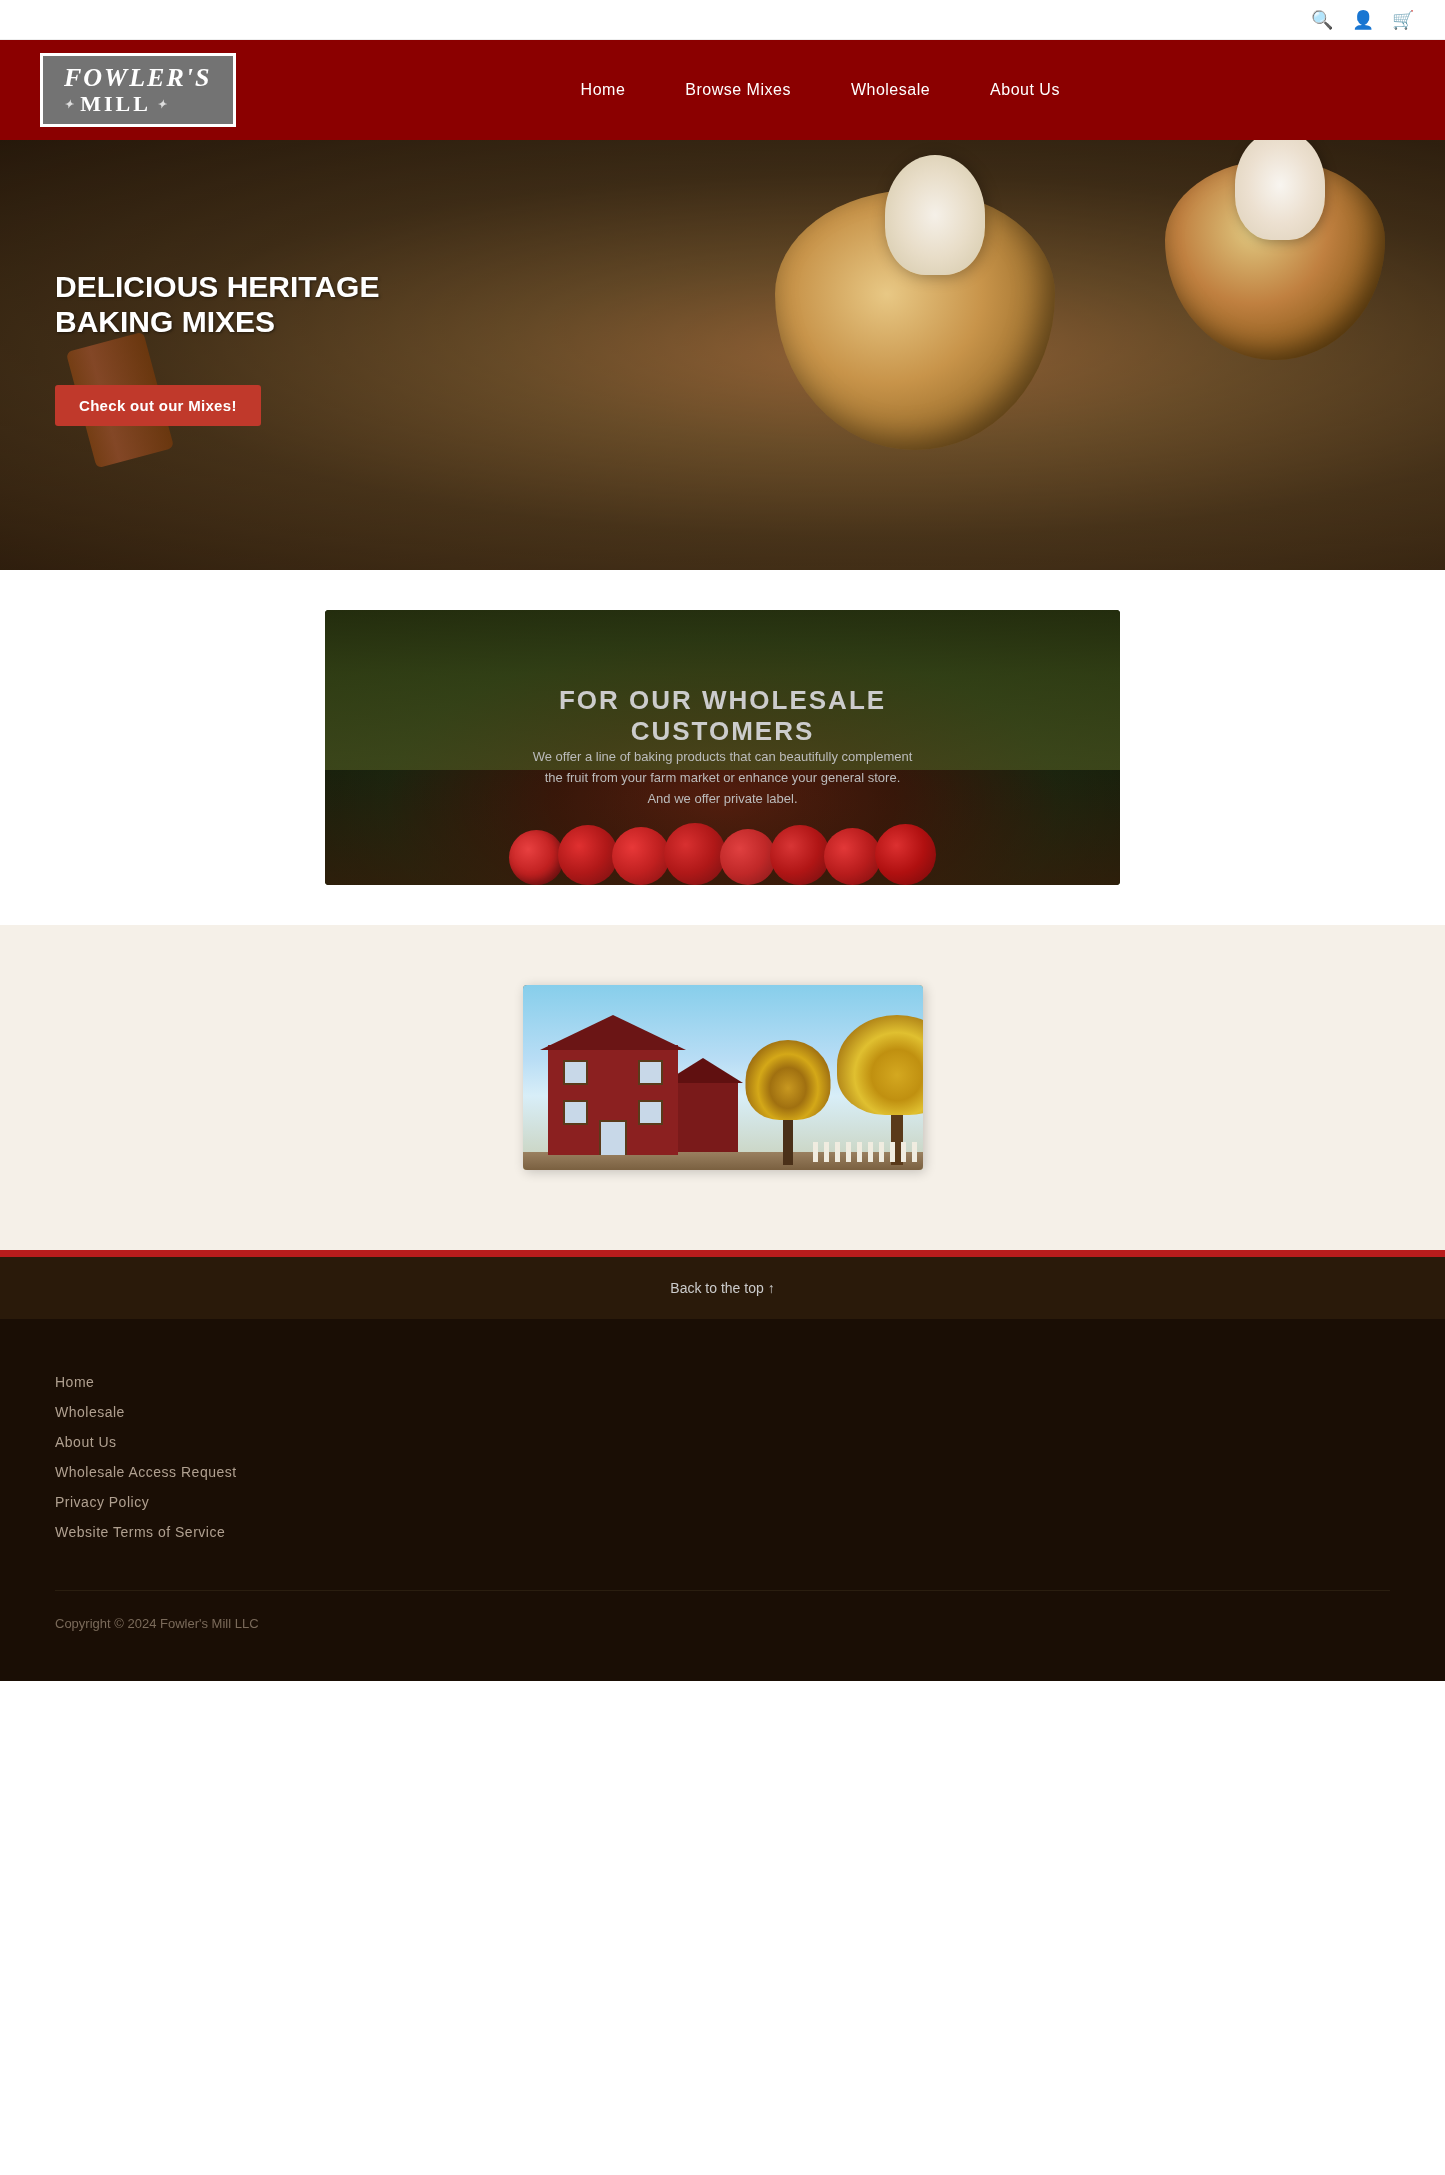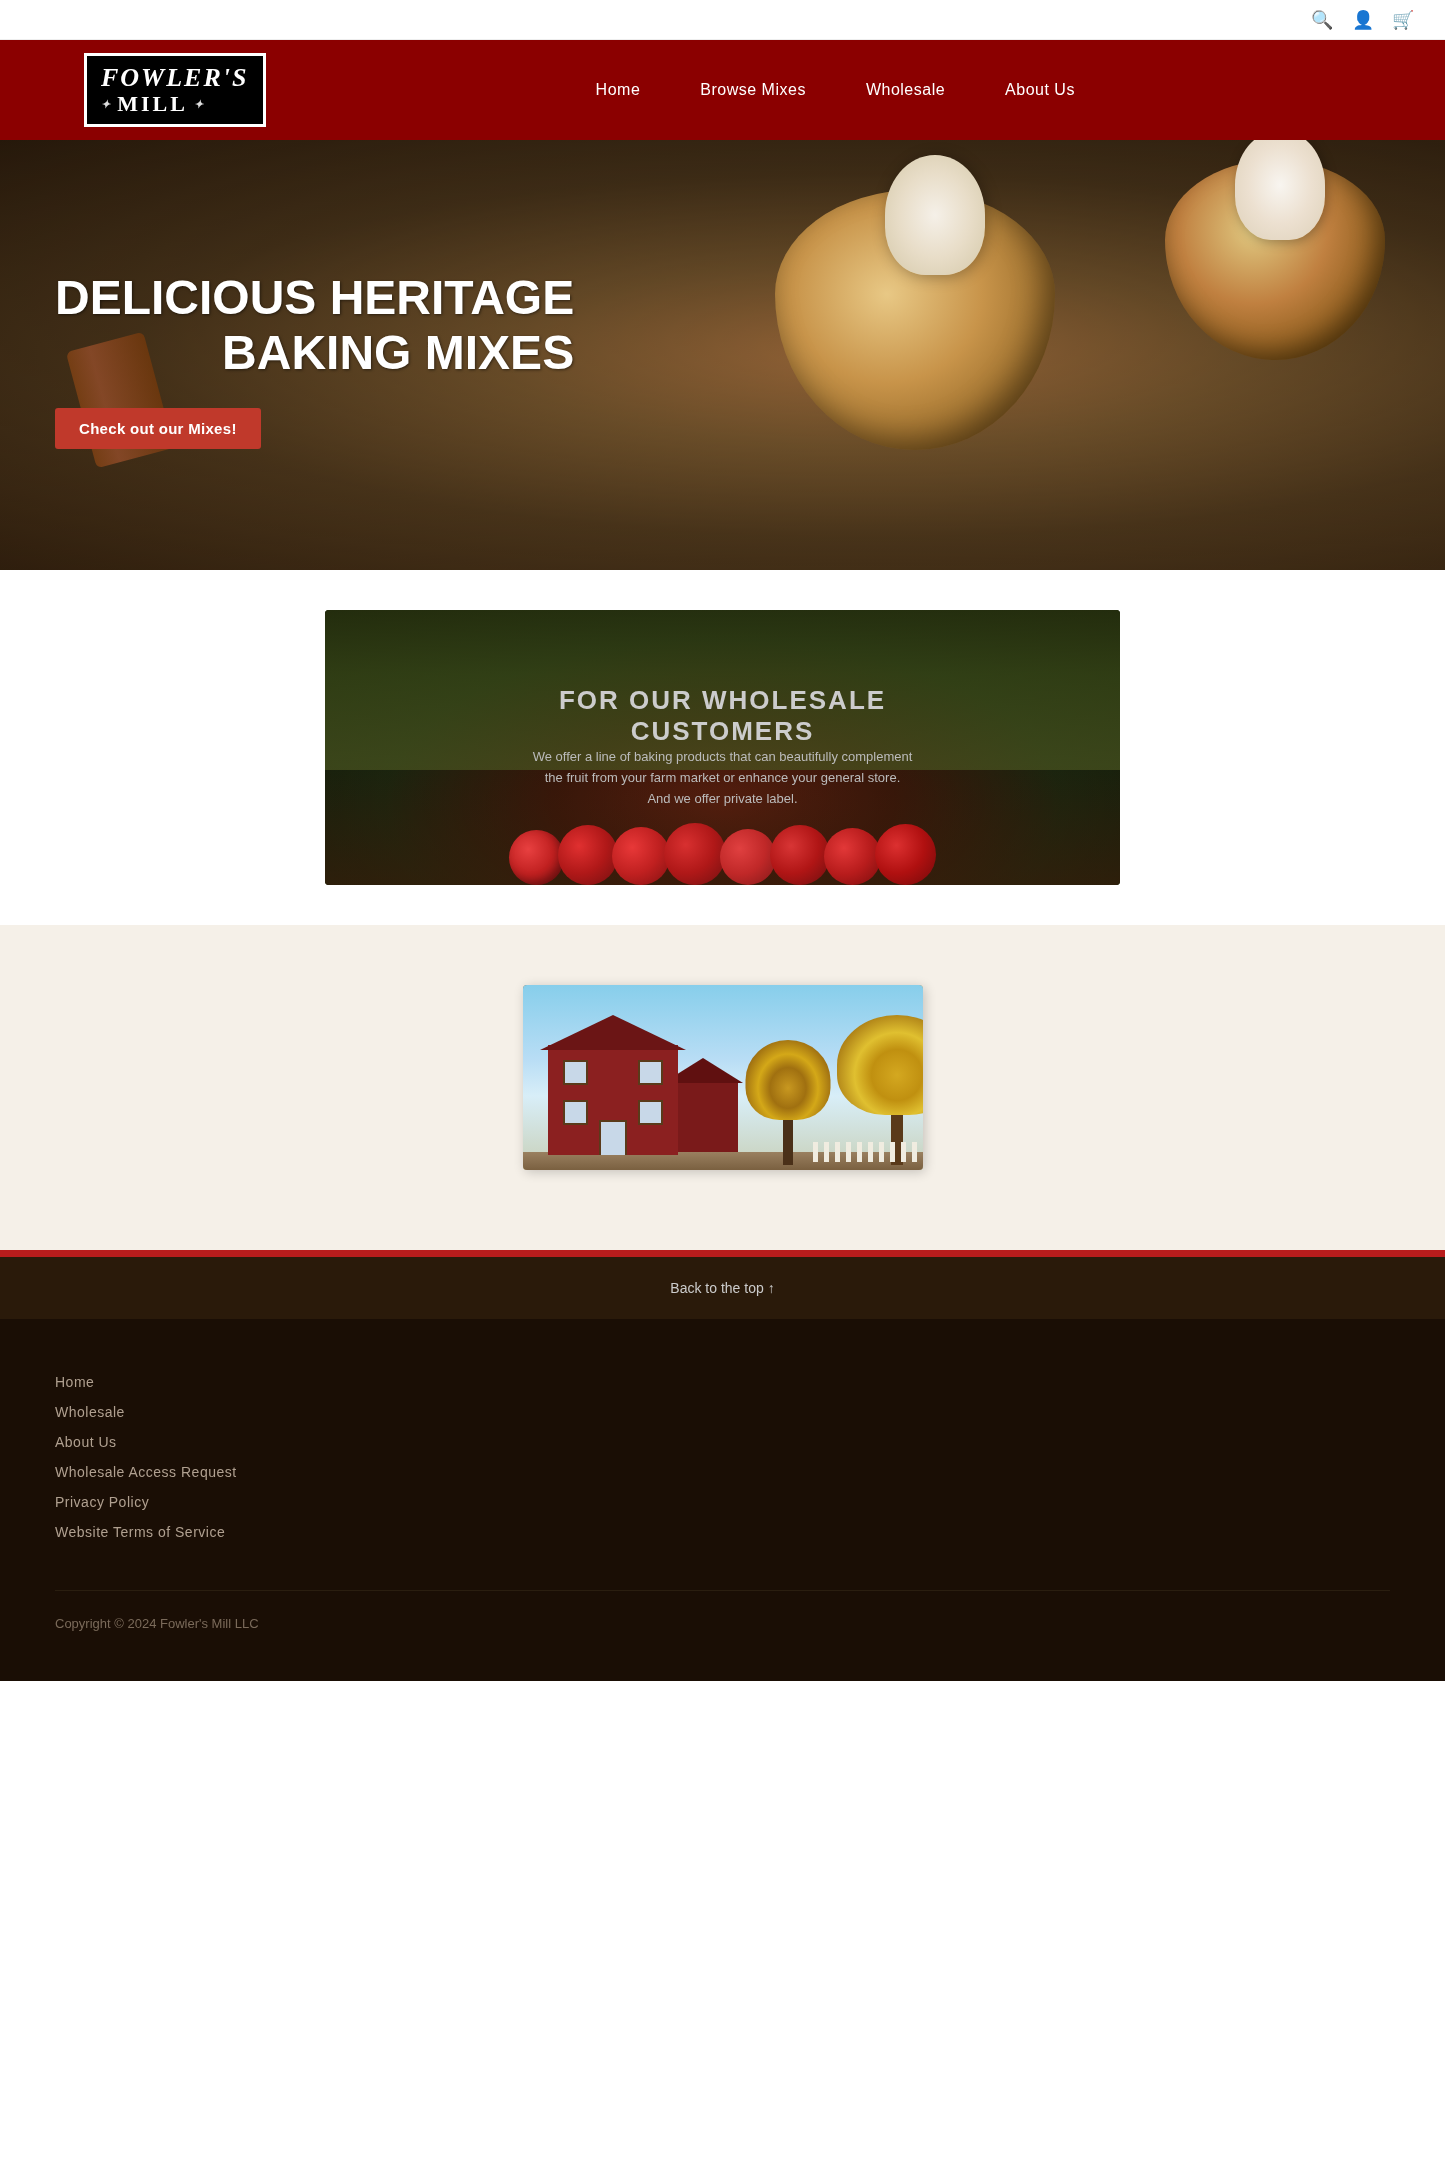--- a/index.html
+++ b/index.html
@@ -43,25 +43,24 @@
       text-transform: uppercase;
       letter-spacing: 1px;
       line-height: 1.1;
     }
     .logo-text .mill-line {
       display: flex;
       align-items: center;
       gap: 4px;
     }
     .logo-box {
-      background: #000000;
+      background: #737373;
       border: 3px solid #fff;
-      padding: 8px 14px;
+      padding: 8px 21px;
       display: inline-block;
-      margin-left: 44px;
     }
     nav {
       flex: 1;
       display: flex;
       justify-content: center;
       gap: 60px;
     }
     nav a {
       color: #fff;
       text-decoration: none;
@@ -130,28 +129,27 @@
       box-shadow: 2px 2px 12px rgba(0,0,0,0.3);
     }
     .hero-content {
       position: absolute;
       left: 55px;
       top: 130px;
       z-index: 10;
     }
     .hero-title {
       color: #fff;
-      font-size: 48px;
+      font-size: 30px;
       font-weight: bold;
       font-family: Arial, sans-serif;
       line-height: 1.15;
       text-shadow: 1px 1px 3px rgba(0,0,0,0.5);
       text-transform: uppercase;
-      margin-bottom: 28px;
-      text-align: right;
+      margin-bottom: 46px;
     }
     .hero-btn {
       background: #c0392b;
       color: #fff;
       border: none;
       padding: 12px 24px;
       font-size: 15px;
       font-family: Arial, sans-serif;
       cursor: pointer;
       border-radius: 3px;

